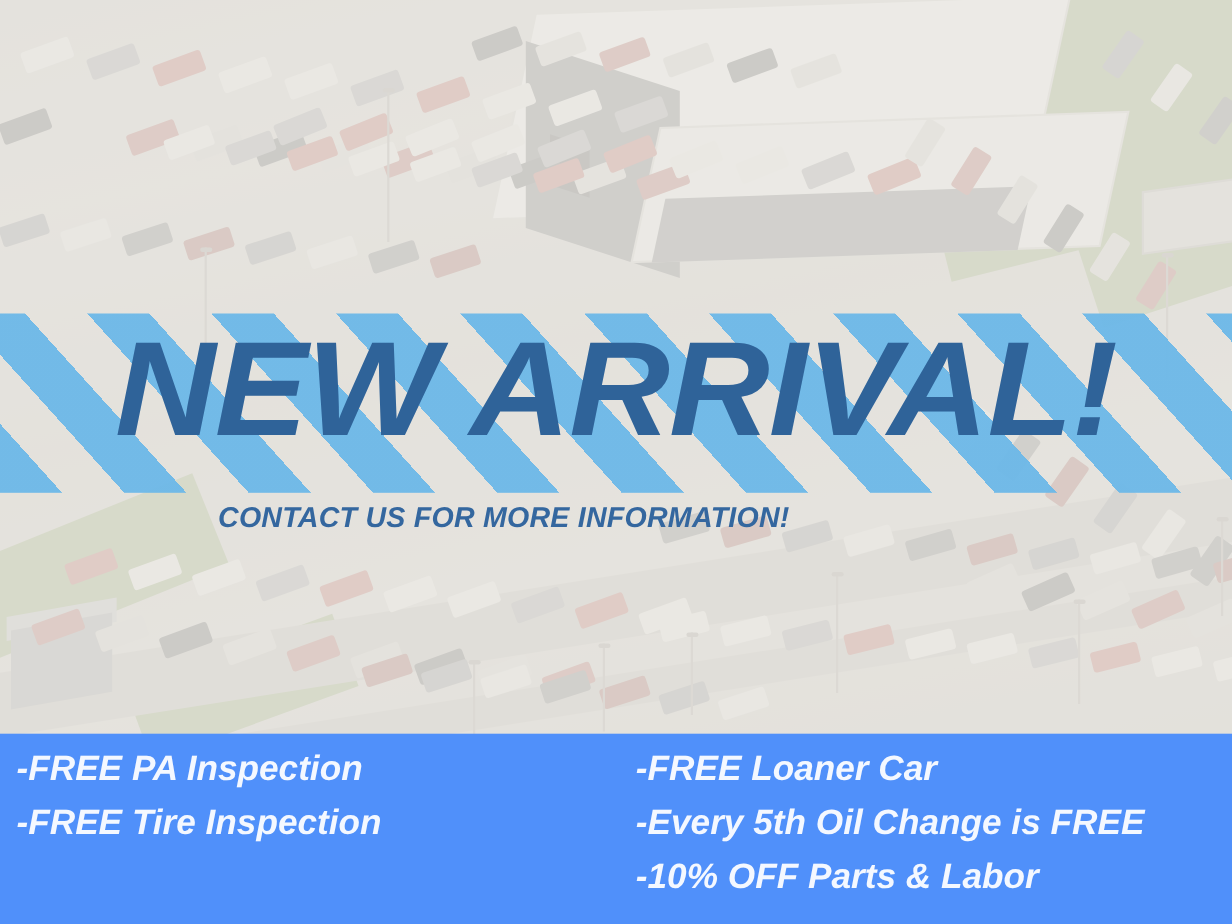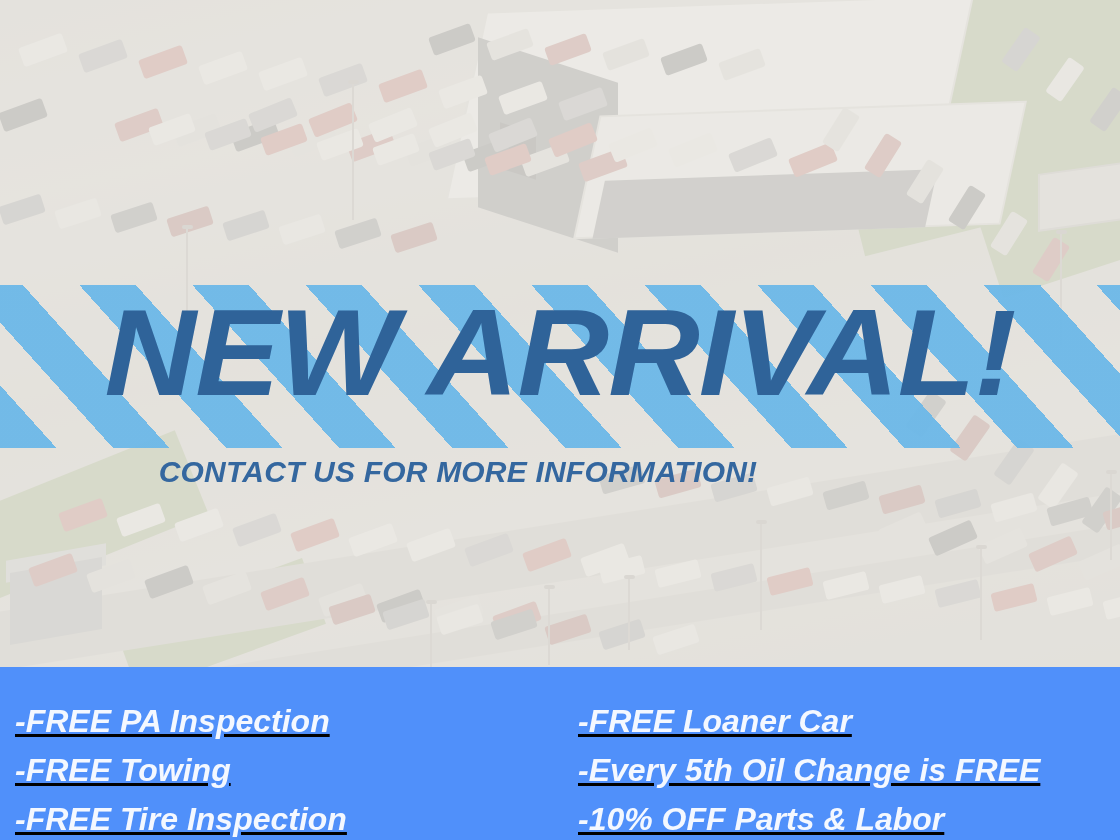--- a/index.html
+++ b/index.html
@@ -199,42 +199,41 @@
     font-family: "Liberation Sans", sans-serif;
     white-space: nowrap;
     transform: scaleX(1.04);
   }
   .subline {
     position: absolute;
     left: 0;
     top: 455px;
     width: 916px;
     text-align: center;
-    font-size: 30px;
+    font-size: 26px;
     font-weight: bold;
     font-style: italic;
     letter-spacing: 0.2px;
     color: #34679f;
     font-family: "Liberation Sans", sans-serif;
   }
 
   
   .offers {
     position: absolute;
     left: 0;
     top: 667px;
     width: 1120px;
     height: 173px;
     background: #5090fa;
     display: flex;
   }
   .offers-col {
     flex: 0 0 auto;
-    padding-top: 30px;
-    text-decoration: underline;
+    padding-top: 7px;
   }
   .offers-col.left  { width: 555px; padding-left: 15px; }
   .offers-col.right { width: 565px; padding-left: 8px; }
 
   .offer-line {
     font-size: 32px;
     line-height: 49px;
     font-weight: bold;
     font-style: italic;
     color: #f4f8ff;
@@ -415,21 +414,20 @@
   <div class="stripe-band"></div>
 
 
   <div class="headline">NEW ARRIVAL!</div>
 
   <div class="subline">CONTACT US FOR MORE INFORMATION!</div>
 
   <div class="offers">
     <div class="offers-col left">
       <div class="offer-line">-FREE PA Inspection</div>
-      <div class="offer-line">-FREE Towing</div>
       <div class="offer-line">-FREE Tire Inspection</div>
     </div>
     <div class="offers-col right">
       <div class="offer-line">-FREE Loaner Car</div>
       <div class="offer-line">-Every 5th Oil Change is FREE</div>
       <div class="offer-line">-10% OFF Parts &amp; Labor</div>
     </div>
   </div>
 
 </div>

